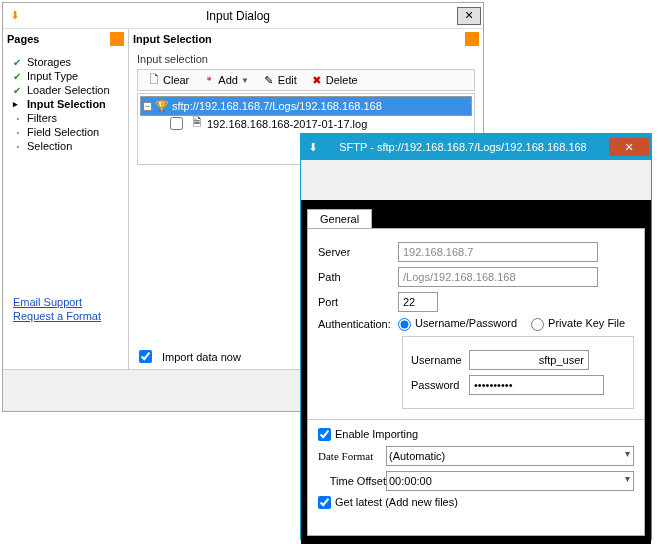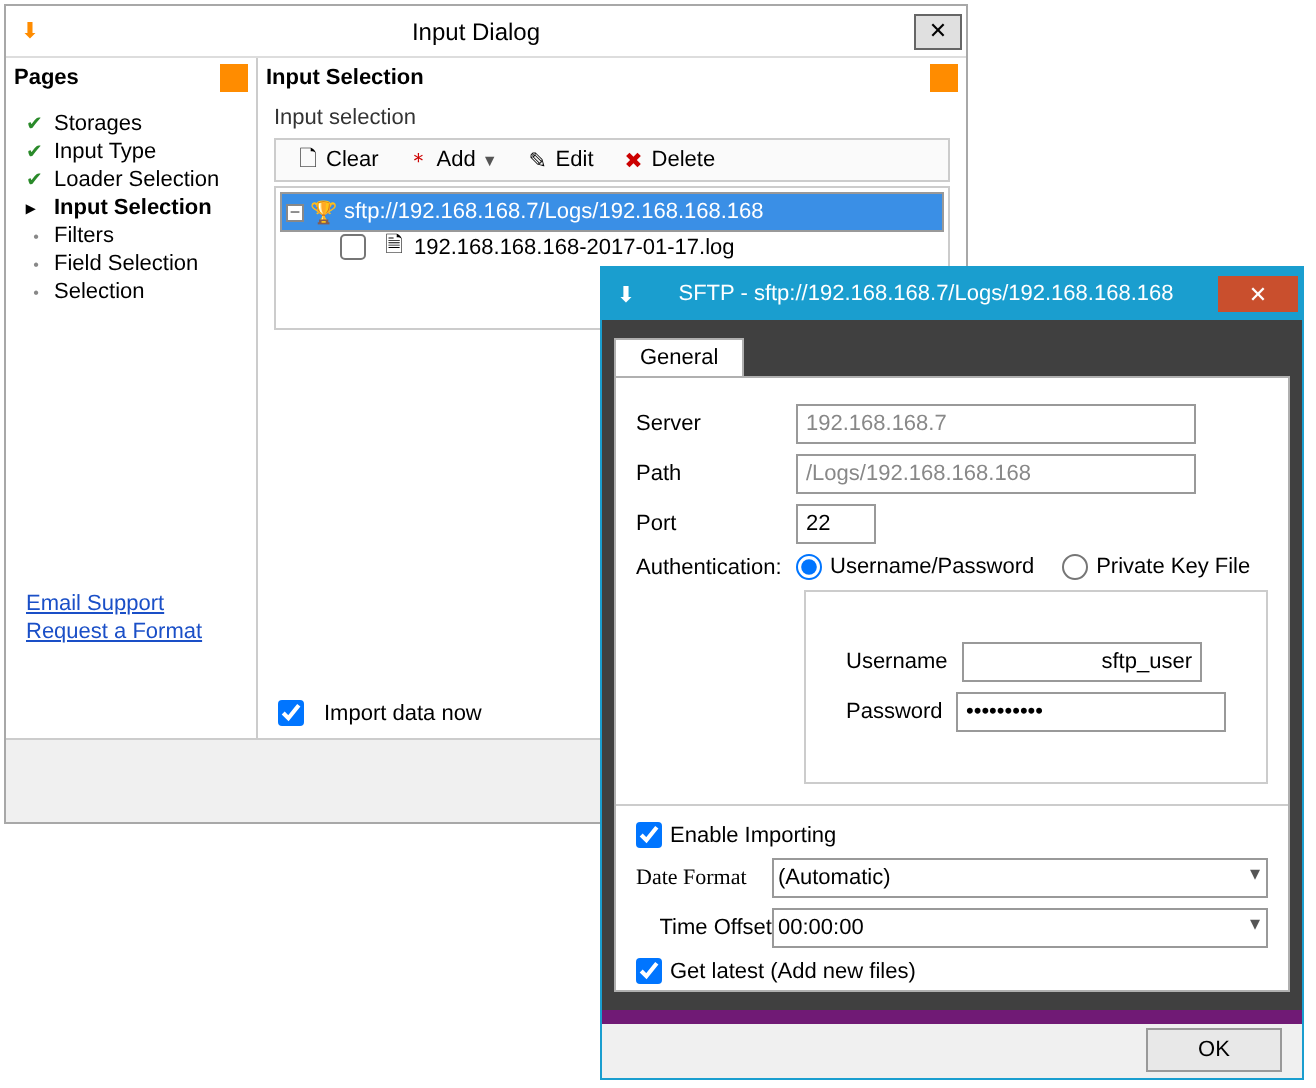--- a/index.html
+++ b/index.html
@@ -70,32 +70,32 @@
   .filler{flex:1;}
   .import-row{padding:6px 10px;display:flex;align-items:center;gap:6px;}
   .dlg-btns{ height:32px; display:flex; align-items:center; justify-content:flex-end; gap:6px; padding:0 10px; border-top:1px solid #ccc; background:#f0f0f0;}
   .btn{ min-width:68px; height:22px; border:1px solid #999; background:#e8e8e8; padding:0 8px; display:inline-flex; align-items:center; justify-content:center;}
   .btn.trunc{ min-width:20px; padding:0 0 0 8px; overflow:hidden;}
   
   #dlg2 { left: 300px; top: 133px; width: 352px; height: 407px; border:1px solid #1a9ecf;}
   #dlg2 .titlebar{ background:#1a9ecf; color:#fff;}
   #dlg2 .tb-btn{ background:#fff; border:none;}
   #dlg2 .tb-btn.close{ background:#c94f2d; color:#fff; width:40px;}
-  #dlg2 .body2{ padding:6px; background:#404040; height:345px;}
+  #dlg2 .body2{ padding:6px; background:#000000; height:345px;margin-top:40px;}
   .tab-strip{display:flex; height:22px; align-items:flex-end;}
   .tab{ border:1px solid #b0b0b0; border-bottom:none; background:#fff; padding:3px 12px;}
   .tabpanel{ border:1px solid #b0b0b0; background:#fff; padding:8px 10px; height:308px;}
   .frow{display:flex; align-items:center; margin:5px 0;}
   .flabel{width:80px;}
   .txt{border:1px solid #999;height:20px;padding:1px 4px;background:#fff;font-family:inherit;font-size:11px;}
   .txt[readonly]{color:#888;}
   .sel{border:1px solid #999;height:20px;padding:0 2px;background:#fff;appearance:none;position:relative;}
   .sel-wrap{position:relative;display:inline-block;}
   .sel-wrap::after{content:"▾";position:absolute;right:4px;top:2px;font-size:10px;color:#555;pointer-events:none;}
-  .group{ border:1px solid #ccc; padding:20px; margin:4px 0 10px 84px;}
+  .group{ border:1px solid #ccc; padding:8px; margin:4px 0 10px 84px;}
   hr.sep{border:none;border-top:1px solid #ccc;margin:8px -10px;}
   .footer{height:32px;display:flex;align-items:center;justify-content:flex-end;gap:6px;padding:0 10px;border-top:7px solid #701a75;background:#f0f0f0;}
   input[type=checkbox],input[type=radio]{margin:0 4px 0 0;vertical-align:middle;}
 </style>
 </head>
 <body>
 
 <div id="dlg1" class="window">
   <div class="titlebar">
     <span class="ico" style="color:#ff8c00;">⬇</span>

